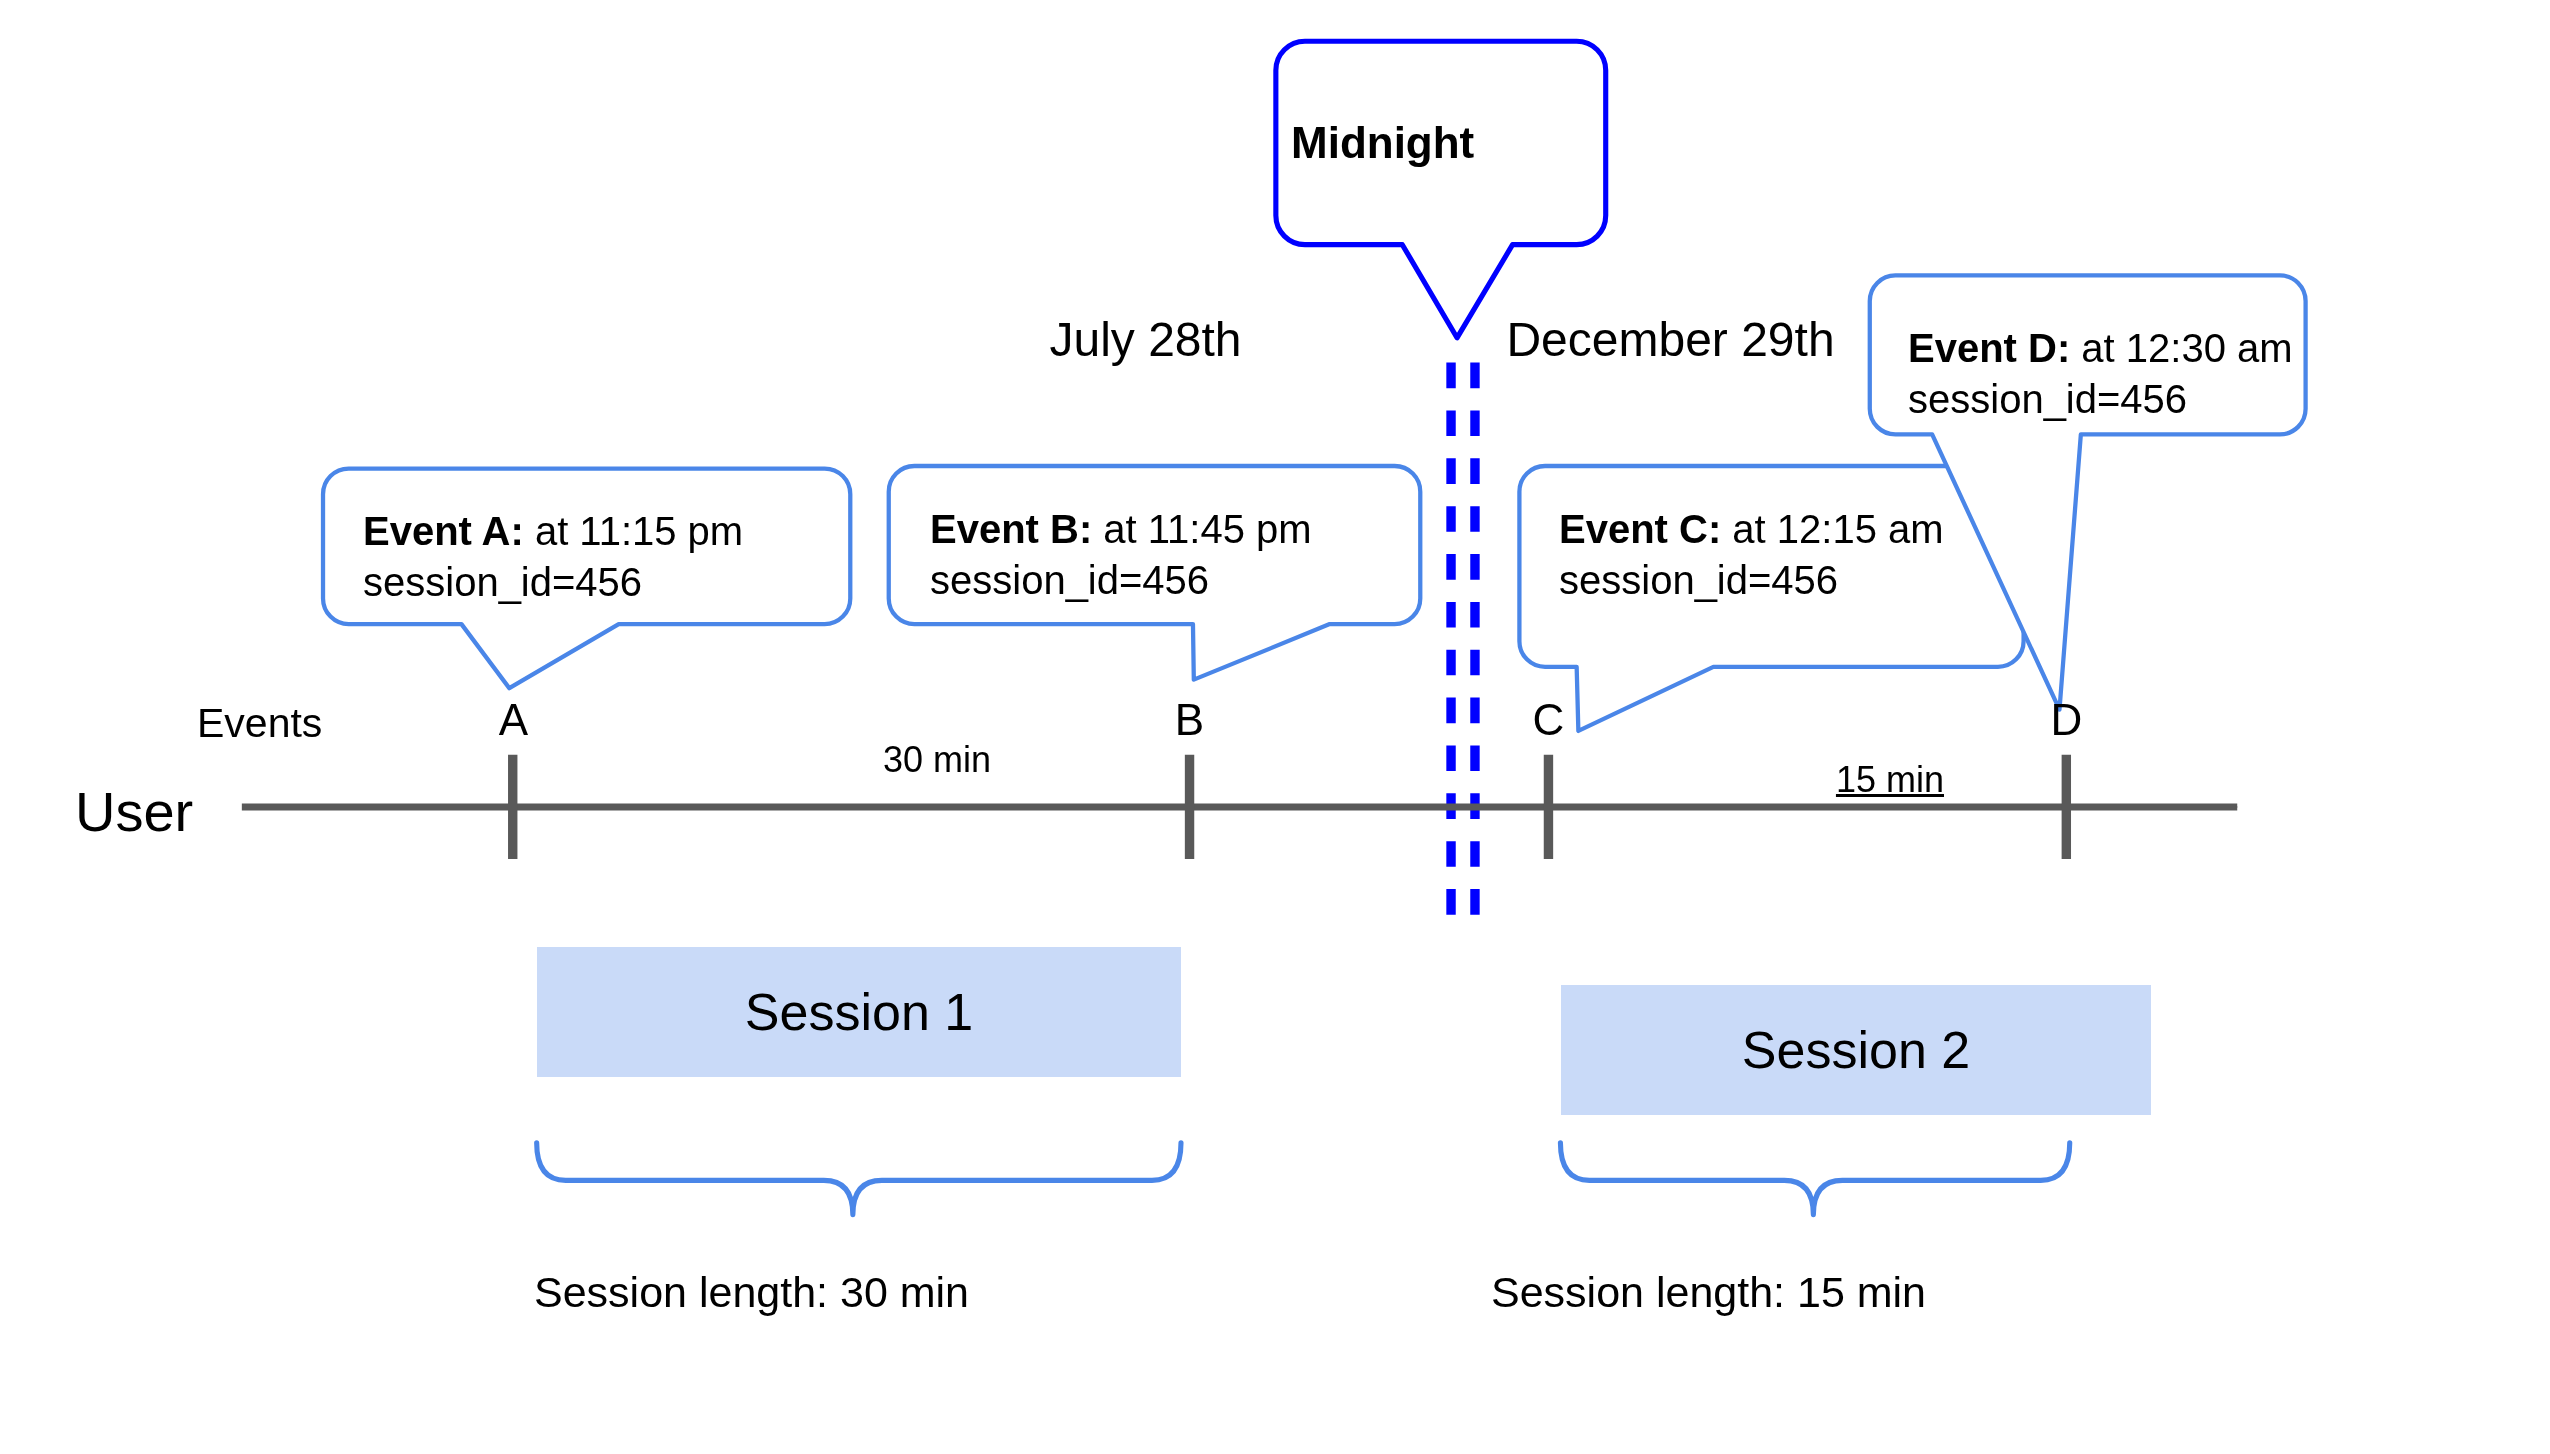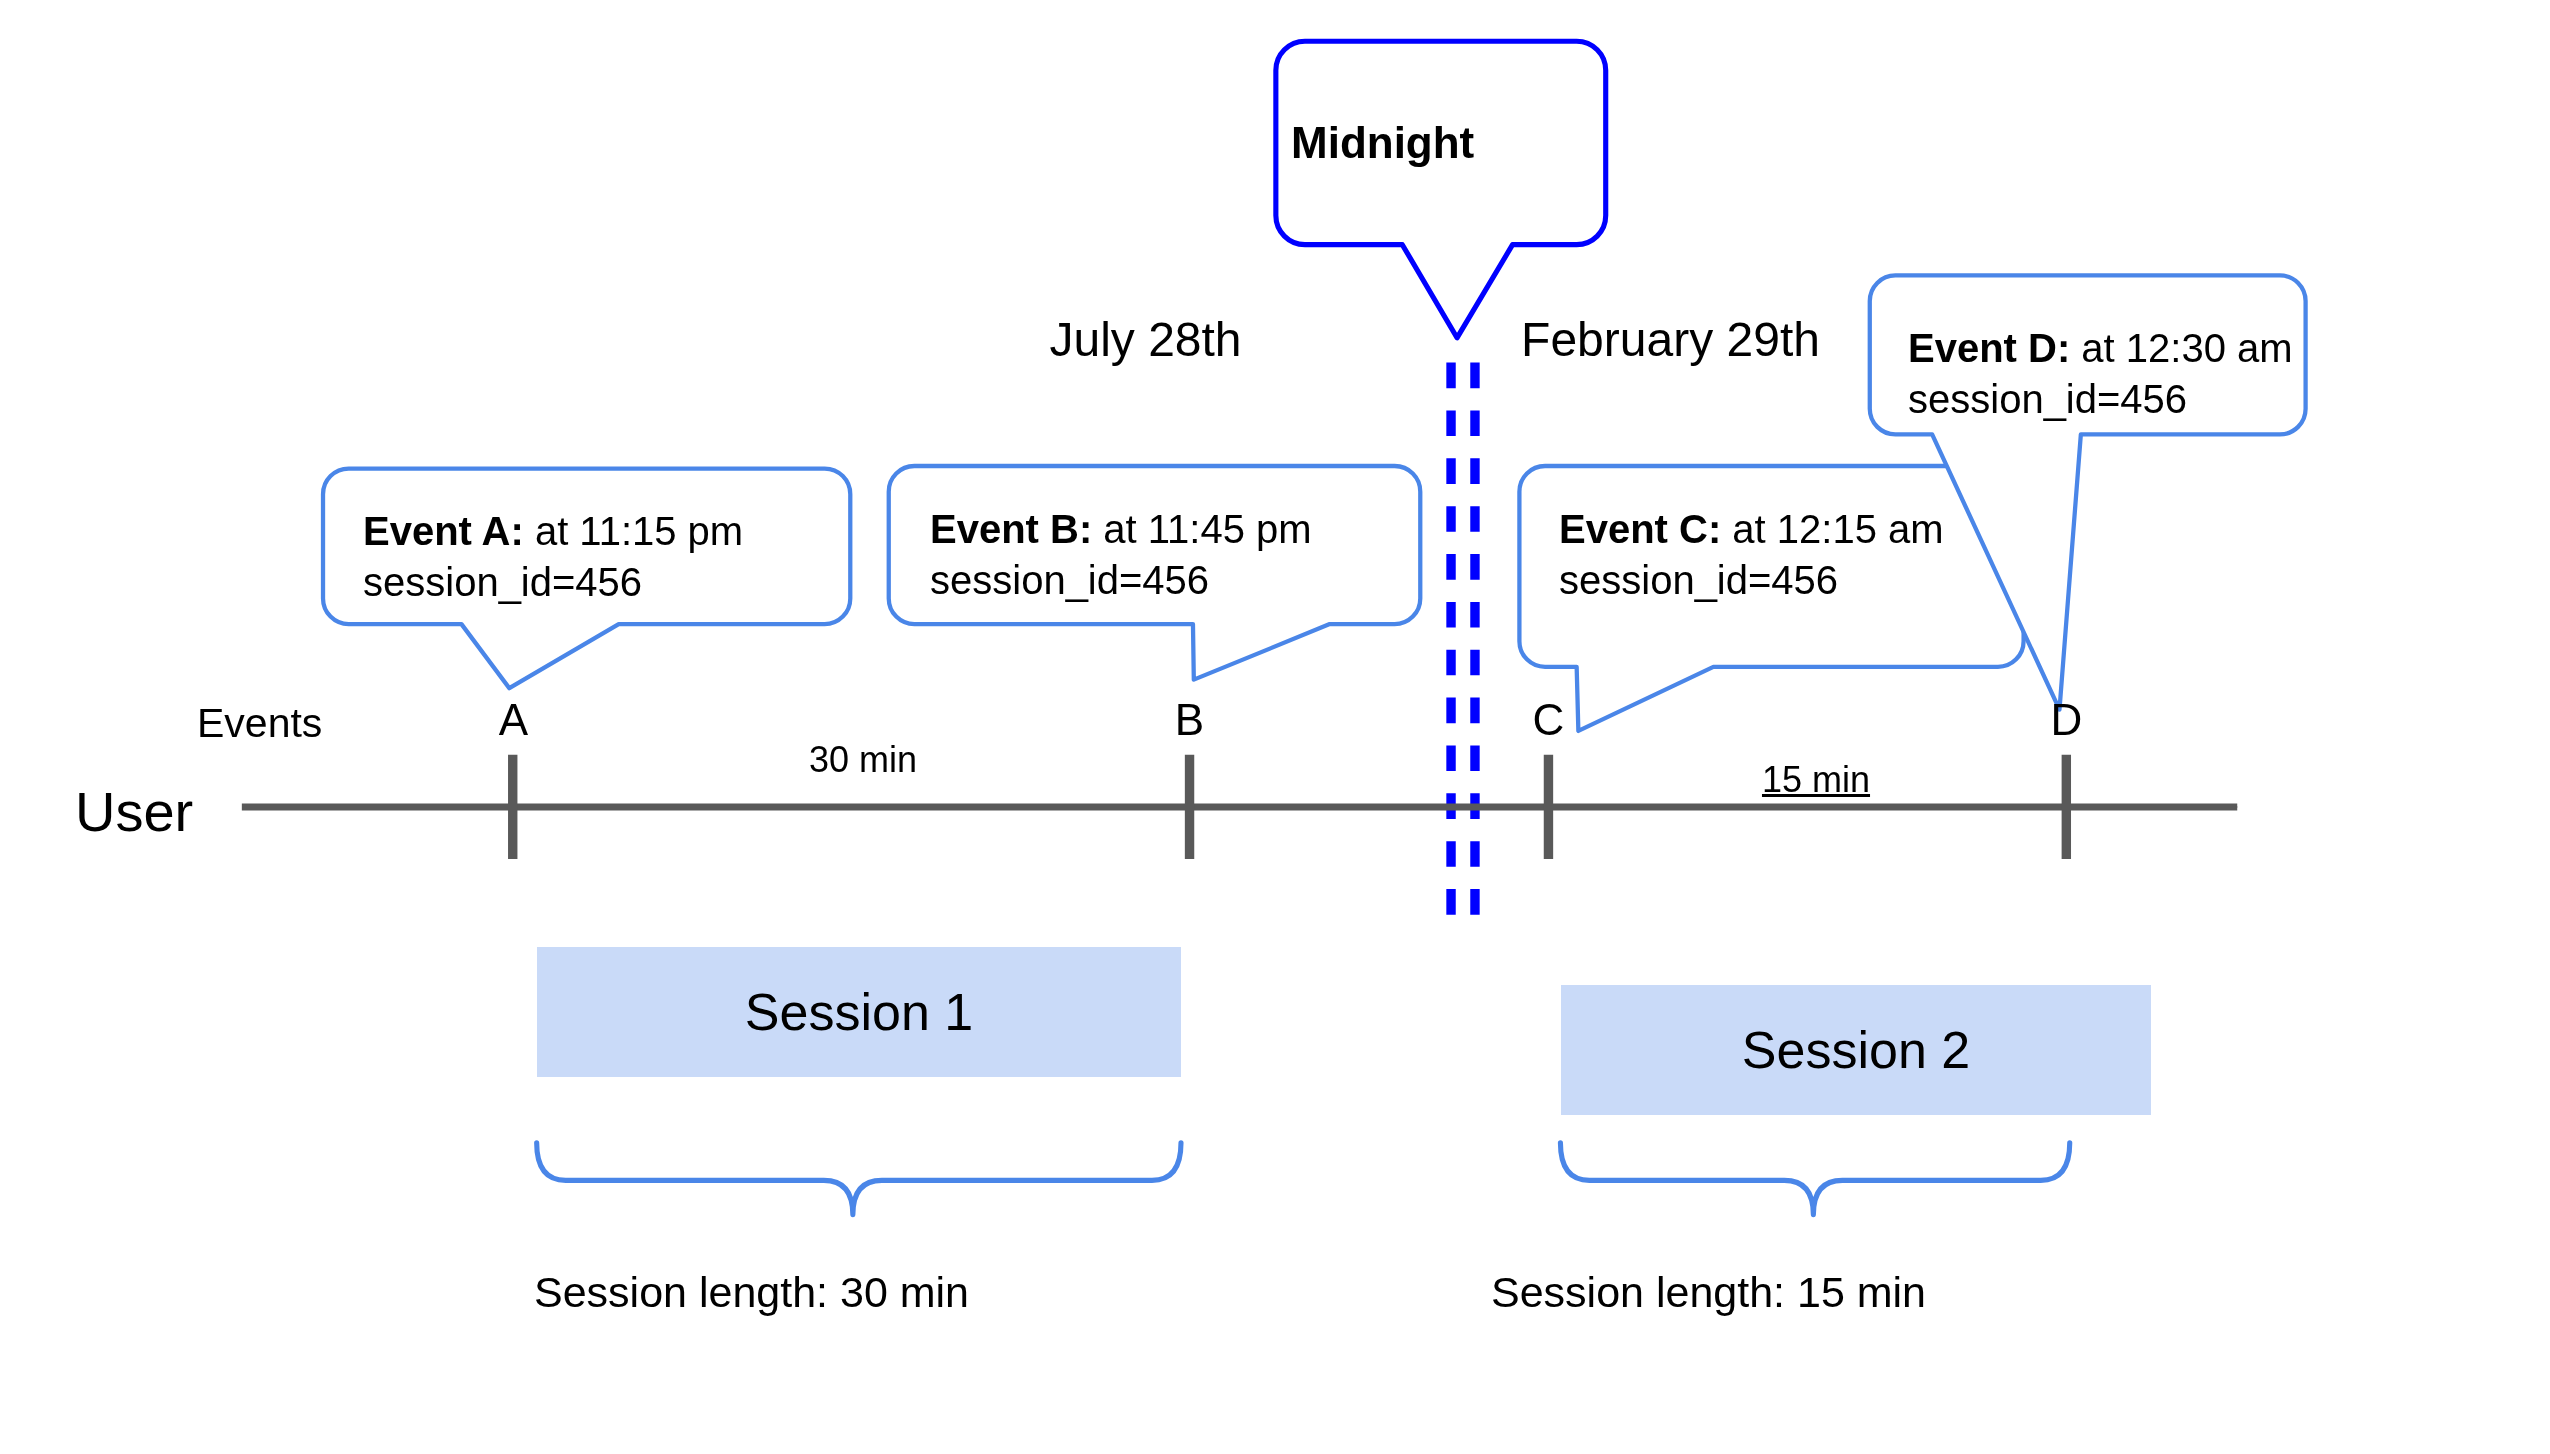--- a/index.html
+++ b/index.html
@@ -44,21 +44,21 @@
   }
   
   .pt-letter {
     font-size: 44px;
     text-align: center;
     width: 103px;
   }
   
   .dur {
     font-size: 36px;
-    text-align: center;
+    text-align: right;
     width: 256px;
   }
   
   .date-lbl {
     font-size: 48px;
     text-align: center;
     width: 359px;
   }
   
   .callout-text {
@@ -195,21 +195,21 @@
              q 34 0 34 40
              q 0 -40 34 -40
              L 2388 1381
              q 34 0 34 -44" fill="none" stroke="#4a86e8" stroke-width="6" stroke-linecap="round" stroke-linejoin="round"></path>
 
   </svg>
 
   <div class="midnight-text">Midnight</div>
 
   <div class="txt date-lbl" style="left:966px; top:312px;">July 28th</div>
-  <div class="txt date-lbl" style="left:1491px; top:312px;">February 29th</div>
+  <div class="txt date-lbl" style="left:1491px; top:312px;">December 29th</div>
 
   <div class="callout-text" style="left:363px; top:506px; width:479px;">
     <div><b>Event A:</b><span> at 11:15 pm</span></div>
     <div>session_id=456</div>
   </div>
 
   <div class="callout-text" style="left:930px; top:504px; width:479px;">
     <div><b>Event B:</b><span> at 11:45 pm</span></div>
     <div>session_id=456</div>
   </div>

